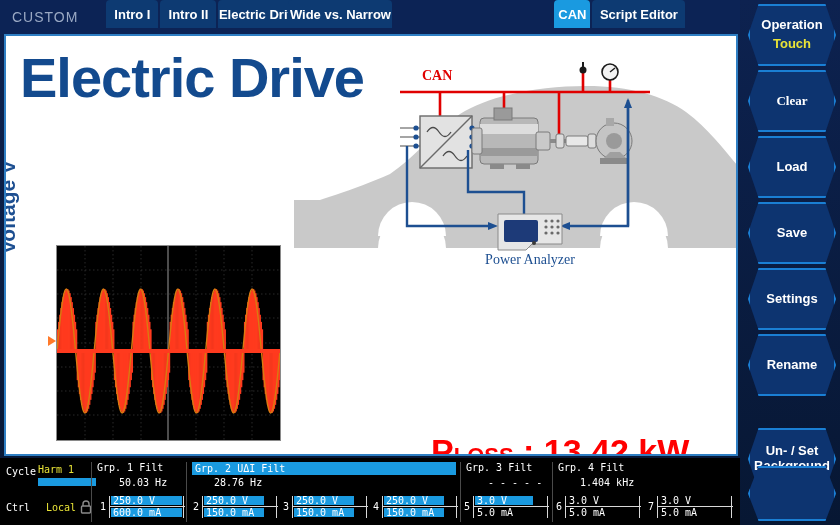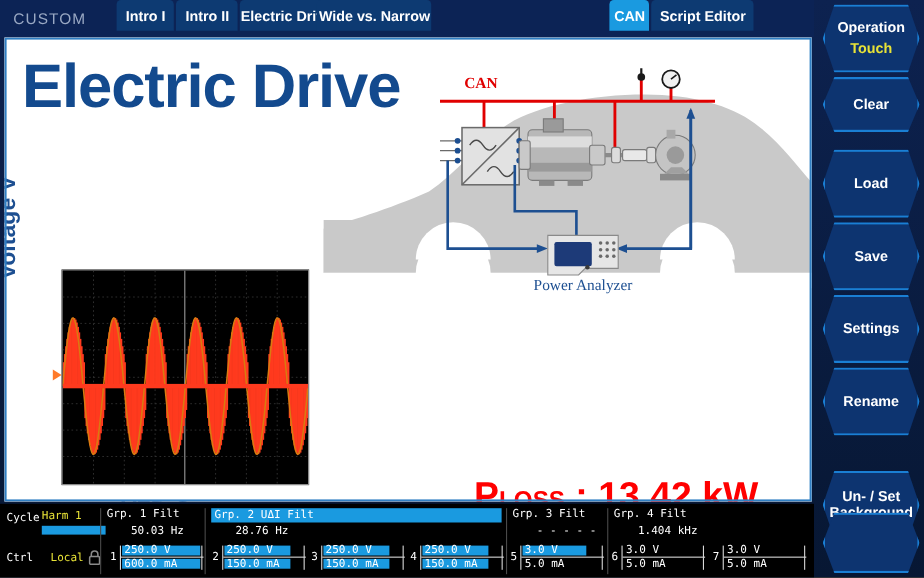--- a/index.html
+++ b/index.html
@@ -583,21 +583,21 @@
         </div>
       </div>
   </div>
 
   <div class="sidebar">
     <div id="sidebar-host">
         <div class="sbtn" style="top: 4px; height: 62px;">
           <div>Operation</div>
           <div class="sub">Touch</div>
         </div>
-        <div class="sbtn" style="top: 70px; height: 50px;">
+        <div class="sbtn" style="top: 70px; height: 62px; font-family: Liberation Serif, serif;">
           <div>Clear</div>
         </div>
         <div class="sbtn" style="top: 136px; height: 62px;">
           <div>Load</div>
         </div>
         <div class="sbtn" style="top: 202px; height: 62px;">
           <div>Save</div>
         </div>
         <div class="sbtn" style="top: 268px; height: 62px;">
           <div>Settings</div>

